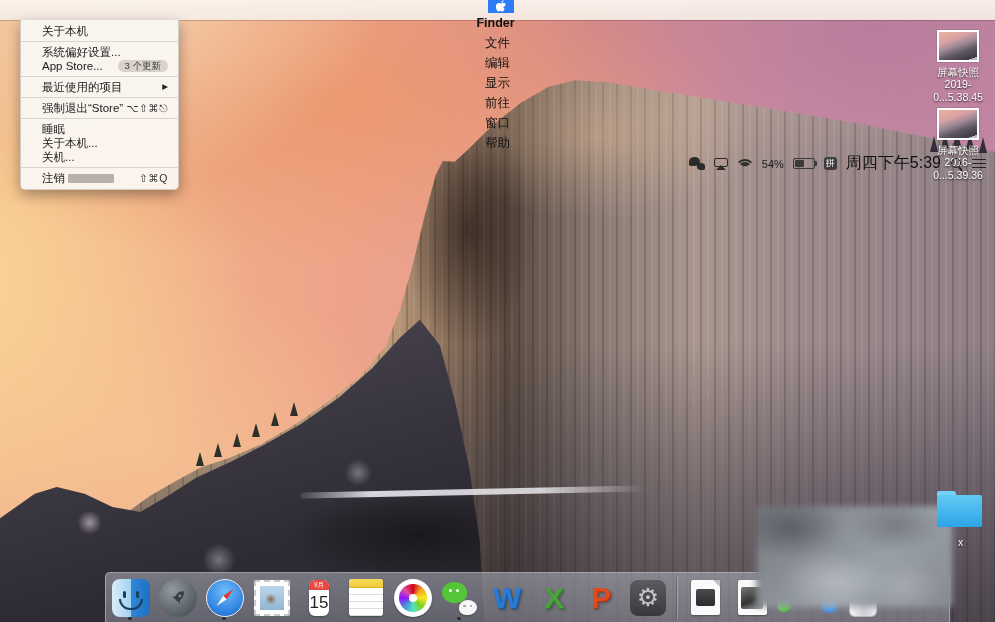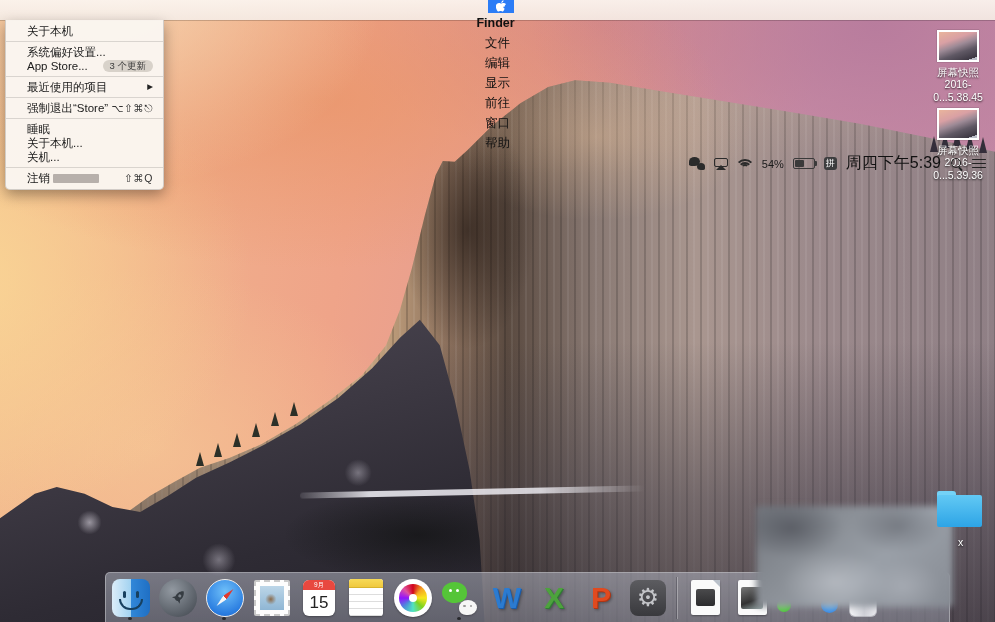--- a/index.html
+++ b/index.html
@@ -61,21 +61,21 @@
   .wifi .a2{width:10px;height:10px;bottom:-6px;border-width:2.2px;}
   .wifi .a3{width:4px;height:4px;bottom:-2.5px;border-width:2.5px;}
   .airplay{position:relative;width:14px;height:12px;}
   .airplay i{position:absolute;inset:0 0 3px 0;border:1.5px solid #2b2b2b;border-radius:2px;}
   .airplay b{position:absolute;left:50%;bottom:0;transform:translateX(-50%);width:0;height:0;border-left:5px solid transparent;border-right:5px solid transparent;border-bottom:5px solid #2b2b2b;}
   .wcs{position:relative;width:16px;height:13px;}
   .wcs i{position:absolute;left:0;top:0;width:11px;height:9px;background:#2b2b2b;border-radius:50% 50% 50% 20%;}
   .wcs b{position:absolute;right:0;bottom:0;width:8px;height:7px;background:#2b2b2b;border-radius:50% 50% 20% 50%;}
 
   
-  .dropdown{position:absolute;top:20px;left:5px;width:157px;z-index:30;background:rgba(250,246,241,.97);border:1px solid rgba(0,0,0,.16);border-top:none;border-radius:0 0 5px 5px;box-shadow:0 5px 14px rgba(0,0,0,.35);padding:4px 0;font-size:11.5px;color:#1a1a1a;}
+  .dropdown{position:absolute;top:20px;left:20px;width:157px;z-index:30;background:rgba(250,246,241,.97);border:1px solid rgba(0,0,0,.16);border-top:none;border-radius:0 0 5px 5px;box-shadow:0 5px 14px rgba(0,0,0,.35);padding:4px 0;font-size:11.5px;color:#1a1a1a;}
   .mi{height:14px;line-height:14px;padding:0 10px 0 21px;display:flex;align-items:center;white-space:nowrap;}
   .mi .sc{margin-left:auto;color:#333;font-size:10.5px;letter-spacing:.5px;}
   .mi .badge{margin-left:auto;background:#d8d2ca;color:#3c3c3c;border-radius:7px;font-size:9.5px;height:12px;line-height:12px;padding:0 7px;}
   .mi .arrow{margin-left:auto;font-size:7.5px;color:#222;}
   .msep{height:1px;background:rgba(0,0,0,.13);margin:3px 0;}
   .redact{display:inline-block;width:46px;height:9px;margin-left:3px;background:#b7b0ab;border-radius:1px;filter:blur(.7px);}
 
   
   .desk{position:absolute;width:76px;text-align:center;color:#fff;font-size:10.5px;line-height:1.18;text-shadow:0 1px 2px rgba(0,0,0,.85);z-index:4;}
   .thumb{width:42px;height:32px;margin:0 auto 4px;background:#fff;border:2px solid #fff;box-shadow:0 0 1px rgba(0,0,0,.5);box-sizing:border-box;}
@@ -106,21 +106,21 @@
   .ic-finder .smile{position:absolute;left:7px;bottom:7px;width:24px;height:11px;border:2px solid #17405f;border-top:none;border-radius:0 0 14px 14px;box-sizing:border-box;}
   
   .ic-launch{width:38px;height:38px;border-radius:50%;background:radial-gradient(circle at 35% 30%,#9299a1,#575d65 70%,#3e434a);display:flex;align-items:center;justify-content:center;}
   
   .ic-safari{width:38px;height:38px;border-radius:50%;background:radial-gradient(circle at 50% 32%,#6fc0f9,#2a7de0 72%,#1b5fc2);border:1px solid #eee;box-sizing:border-box;display:flex;align-items:center;justify-content:center;}
   .ic-safari .needle{width:24px;height:5px;clip-path:polygon(0 50%,50% 0,100% 50%,50% 100%);background:linear-gradient(90deg,#f6f6f6 50%,#e03a2f 50%);transform:rotate(-45deg);}
   
   .ic-mail{width:36px;height:36px;background:#fdfdfd;border:2px dashed #c9c9c9;box-sizing:border-box;border-radius:2px;display:flex;align-items:center;justify-content:center;}
   .ic-mail i{display:block;width:24px;height:24px;background:radial-gradient(circle 8px at 45% 55%, #8a6a4a, rgba(138,106,74,0) 70%),linear-gradient(#bcd6e8,#8fb6d4);}
   
-  .ic-cal{width:32px;height:36px;background:#fff;border-radius:6px;overflow:hidden;box-shadow:0 1px 2px rgba(0,0,0,.3);display:flex;flex-direction:column;}
+  .ic-cal{width:20px;height:36px;background:#fff;border-radius:6px;overflow:hidden;box-shadow:0 1px 2px rgba(0,0,0,.3);display:flex;flex-direction:column;}
   .ic-cal .hd{height:10px;background:#e8483f;color:#fff;font-size:6.5px;line-height:10px;text-align:center;}
   .ic-cal .dy{flex:1;color:#222;font-size:17px;line-height:25px;text-align:center;}
   
   .ic-notes{width:34px;height:37px;background:#fff;border-radius:3px;overflow:hidden;box-shadow:0 1px 2px rgba(0,0,0,.3);}
   .ic-notes .yb{height:8px;background:linear-gradient(#f7da58,#f0c93e);border-bottom:1px solid #d8b42e;}
   .ic-notes .ln{height:29px;background:repeating-linear-gradient(to bottom,transparent 0 6px,#ddd 6px 7px);}
   
   .ic-photos{width:38px;height:38px;border-radius:50%;background:#fff;box-shadow:0 1px 2px rgba(0,0,0,.3);display:flex;align-items:center;justify-content:center;}
   .ic-photos i{width:28px;height:28px;border-radius:50%;background:conic-gradient(#d0021b,#f5a623,#f8e71c,#7ed321,#50e3c2,#4a90d9,#9013fe,#e0519e,#d0021b);position:relative;}
   .ic-photos i::after{content:"";position:absolute;left:50%;top:50%;width:8px;height:8px;margin:-4px 0 0 -4px;background:#fff;border-radius:50%;}
@@ -253,21 +253,21 @@
         <span class="redact"></span>
         <span class="sc">⇧⌘Q</span>
       </div>
   </div>
 
   <div class="desk" style="left:920px;top:30px;">
     <div class="thumb">
         <i></i>
       </div>
     <div>屏幕快照</div>
-    <div>2016-0...5.38.45</div>
+    <div>2019-0...5.38.45</div>
   </div>
   <div class="desk" style="left:920px;top:108px;">
     <div class="thumb">
         <i></i>
       </div>
     <div>屏幕快照</div>
     <div>2016-0...5.39.36</div>
   </div>
 
   <div class="folder">

